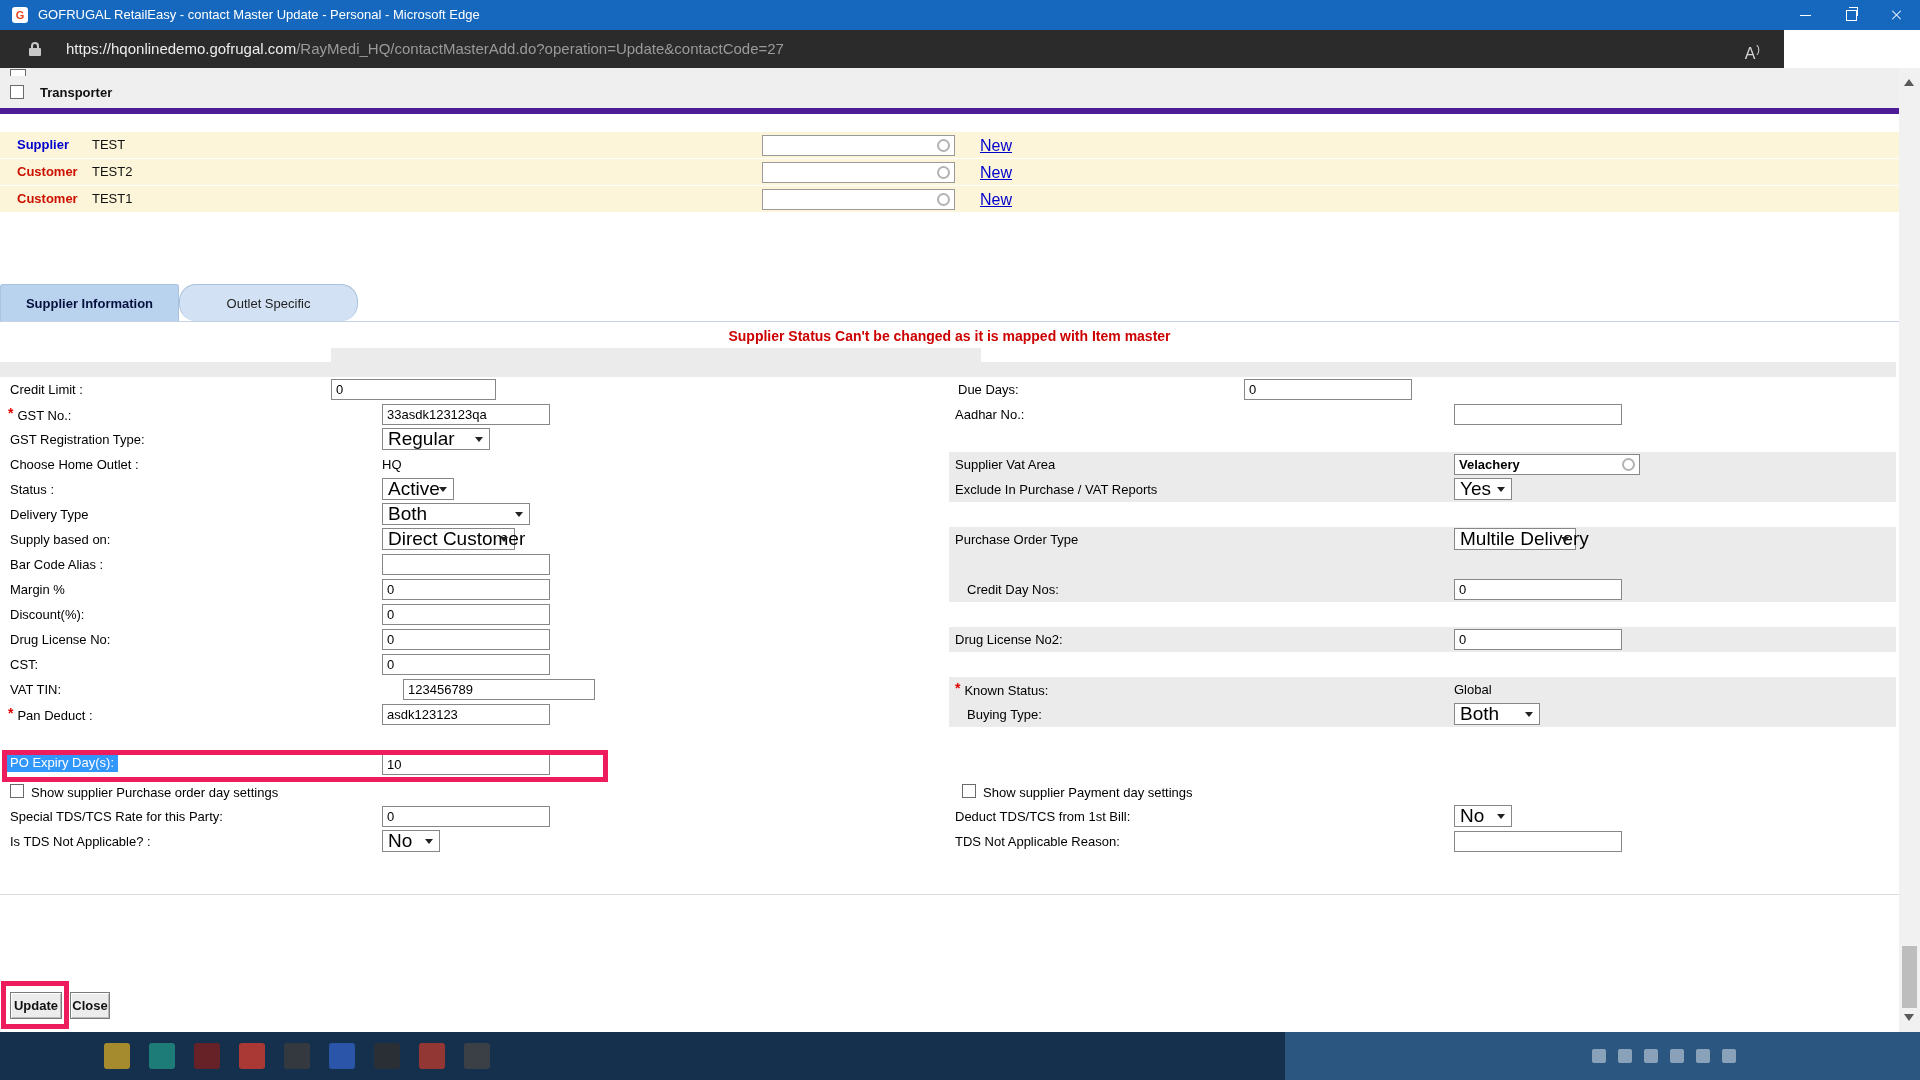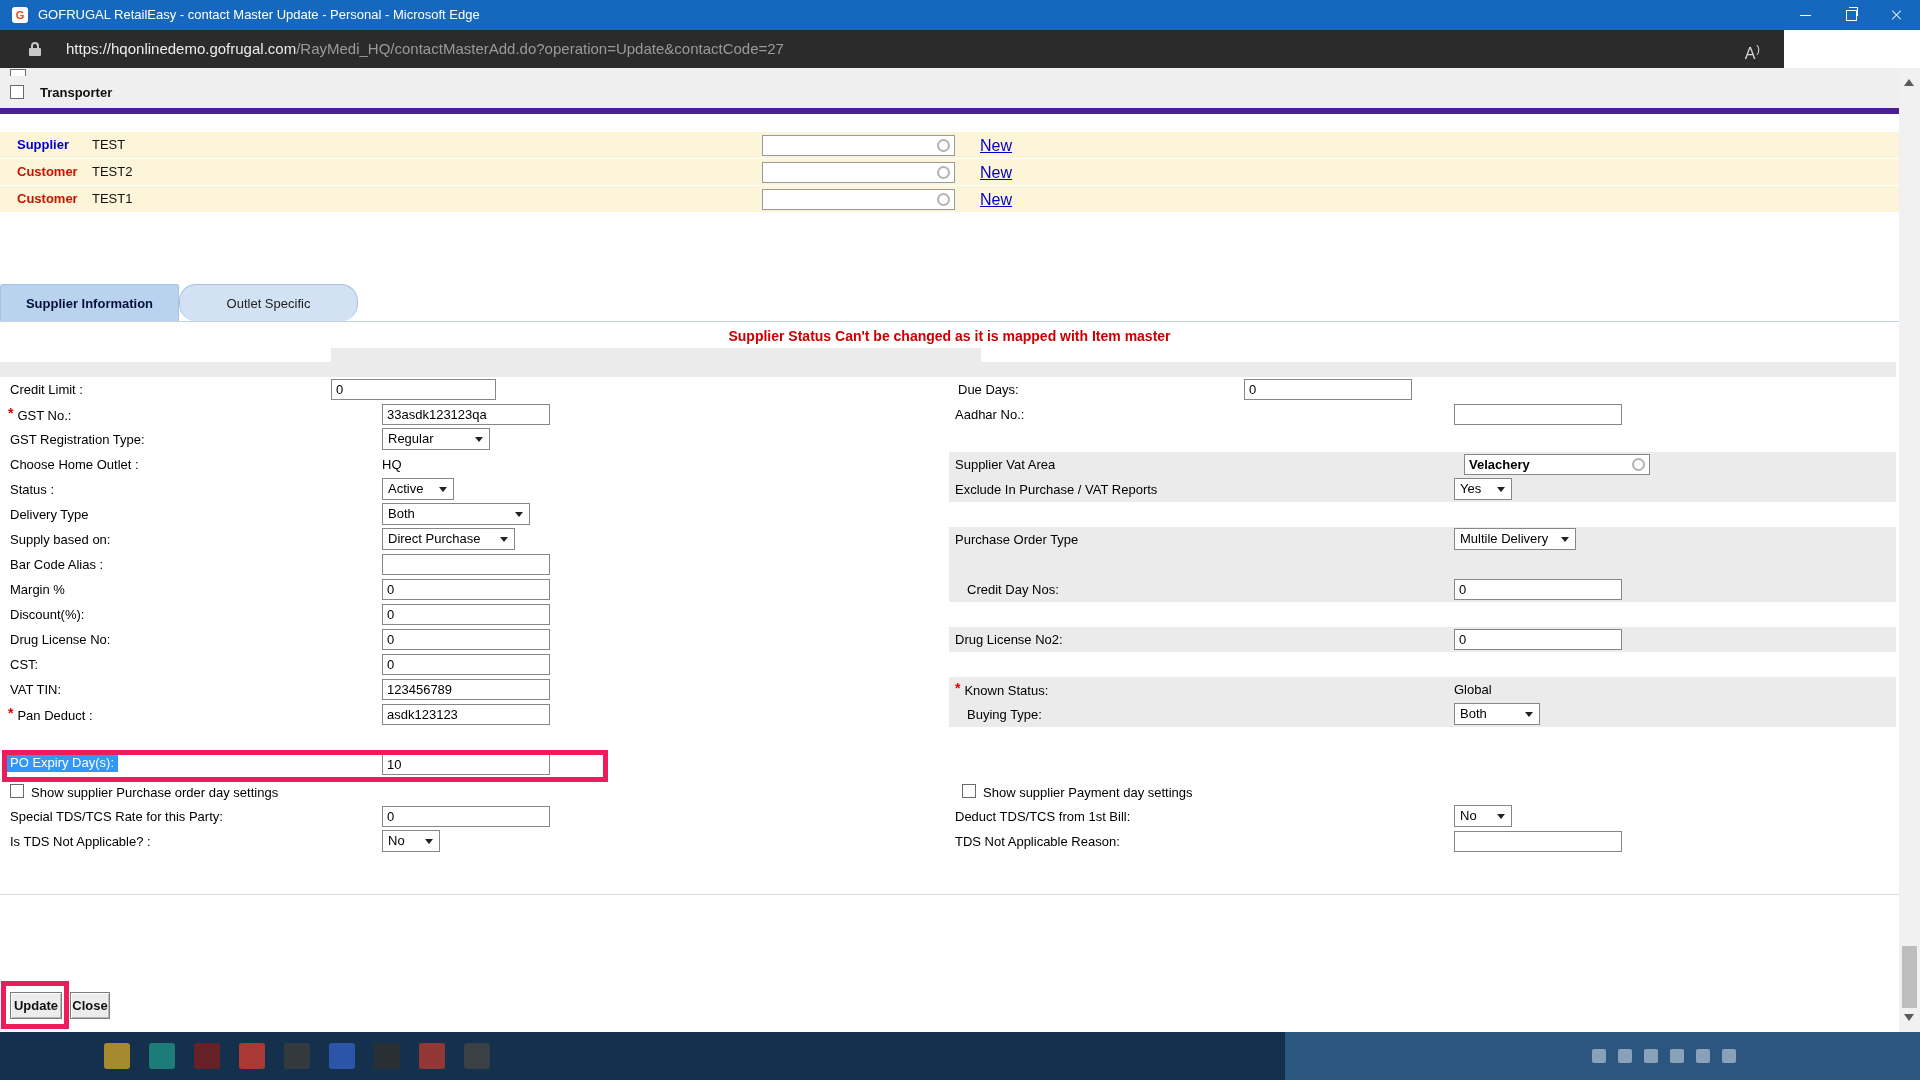--- a/index.html
+++ b/index.html
@@ -64,23 +64,23 @@
            font-weight:bold;font-size:14px;}
   .stripA{position:absolute;top:26px;left:331px;width:650px;height:14px;background:#ebebeb;}
   .stripB{position:absolute;top:40px;left:0;width:1896px;height:15px;background:#ebebeb;}
   .band{position:absolute;left:949px;width:947px;background:#ebebeb;}
 
   .frow{position:absolute;left:0;width:100%;height:25px;}
   .lb{position:absolute;top:5px;font-size:13px;color:#000;white-space:nowrap;}
   .txtv{position:absolute;top:5px;font-size:13px;color:#000;white-space:nowrap;}
   .tbox{position:absolute;top:2px;height:21px;line-height:19px;border:1px solid #878787;background:#fff;
         font-size:13px;color:#000;padding:0 4px;box-sizing:border-box;overflow:hidden;white-space:nowrap;}
-  .bold{font-weight:bold;margin-left:10px;}
+  .bold{font-weight:bold;}
   .sel{position:absolute;top:1px;height:22px;line-height:20px;border:1px solid #878787;background:#fff;
-       font-size:13px;color:#000;padding:0 20px 0 5px;box-sizing:border-box;white-space:nowrap;}
+       font-size:19px;color:#000;padding:0 20px 0 5px;box-sizing:border-box;white-space:nowrap;}
   .sel::after{content:"";position:absolute;right:6px;top:8px;border-left:4px solid transparent;
               border-right:4px solid transparent;border-top:5px solid #222;}
   .cbx{position:absolute;top:3px;width:14px;height:14px;border:1px solid #6a6a6a;background:#fff;box-sizing:border-box;}
   .cblabel{position:absolute;top:4px;font-size:13px;white-space:nowrap;}
   .req{display:inline-block;color:#e00000;font-weight:bold;font-size:14px;margin-right:4px;
        position:relative;top:-2px;}
   .req::before{content:"*";}
   .sel-label{background:#3297fb;color:#fff;padding:2px 4px;}
 
   .hl{position:absolute;border:5px solid #ed1c5c;z-index:6;pointer-events:none;}
@@ -222,21 +222,21 @@
         <span class="sel" style="left:1454px;width:58px">Yes</span>
       </div>
 
       <div class="frow" style="top:180px">
         <span class="lb" style="left:10px">Delivery Type</span>
         <span class="sel" style="left:382px;width:148px">Both</span>
       </div>
 
       <div class="frow" style="top:205px">
         <span class="lb" style="left:10px">Supply based on:</span>
-        <span class="sel" style="left:382px;width:133px">Direct Purchase</span>
+        <span class="sel" style="left:382px;width:133px">Direct Customer</span>
         <span class="lb" style="left:955px">Purchase Order Type</span>
         <span class="sel" style="left:1454px;width:122px">Multile Delivery</span>
       </div>
 
       <div class="frow" style="top:230px">
         <span class="lb" style="left:10px">Bar Code Alias :</span>
         <div class="tbox" style="left:382px;width:168px"></div>
       </div>
 
       <div class="frow" style="top:255px">
@@ -258,21 +258,21 @@
         <div class="tbox" style="left:1454px;width:168px">0</div>
       </div>
 
       <div class="frow" style="top:330px">
         <span class="lb" style="left:10px">CST:</span>
         <div class="tbox" style="left:382px;width:168px">0</div>
       </div>
 
       <div class="frow" style="top:355px">
         <span class="lb" style="left:10px">VAT TIN:</span>
-        <div class="tbox" style="left:382px;width:168px">123456789</div>
+        <div class="tbox" style="left:403px;width:192px">123456789</div>
         <span class="lb" style="left:955px"><span class="req"></span><span>Known Status:</span></span>
         <span class="txtv" style="left:1454px">Global</span>
       </div>
 
       <div class="frow" style="top:380px">
         <span class="lb" style="left:8px"><span class="req"></span><span>Pan Deduct :</span></span>
         <div class="tbox" style="left:382px;width:168px">asdk123123</div>
         <span class="lb" style="left:967px">Buying Type:</span>
         <span class="sel" style="left:1454px;width:86px">Both</span>
       </div>

